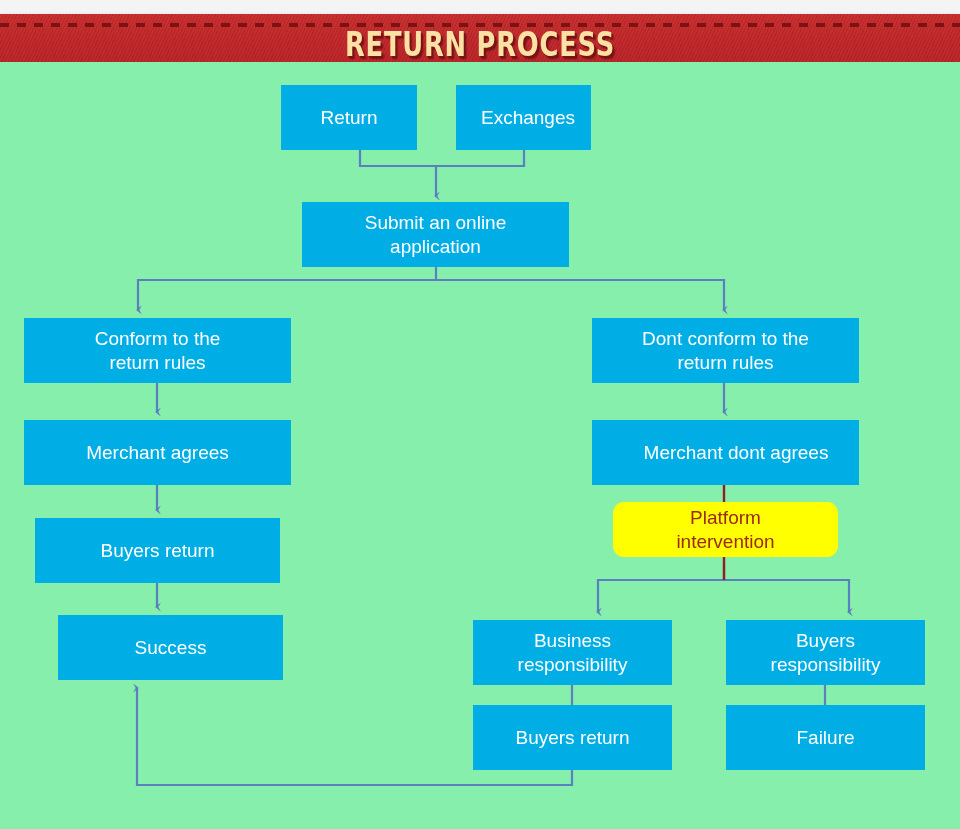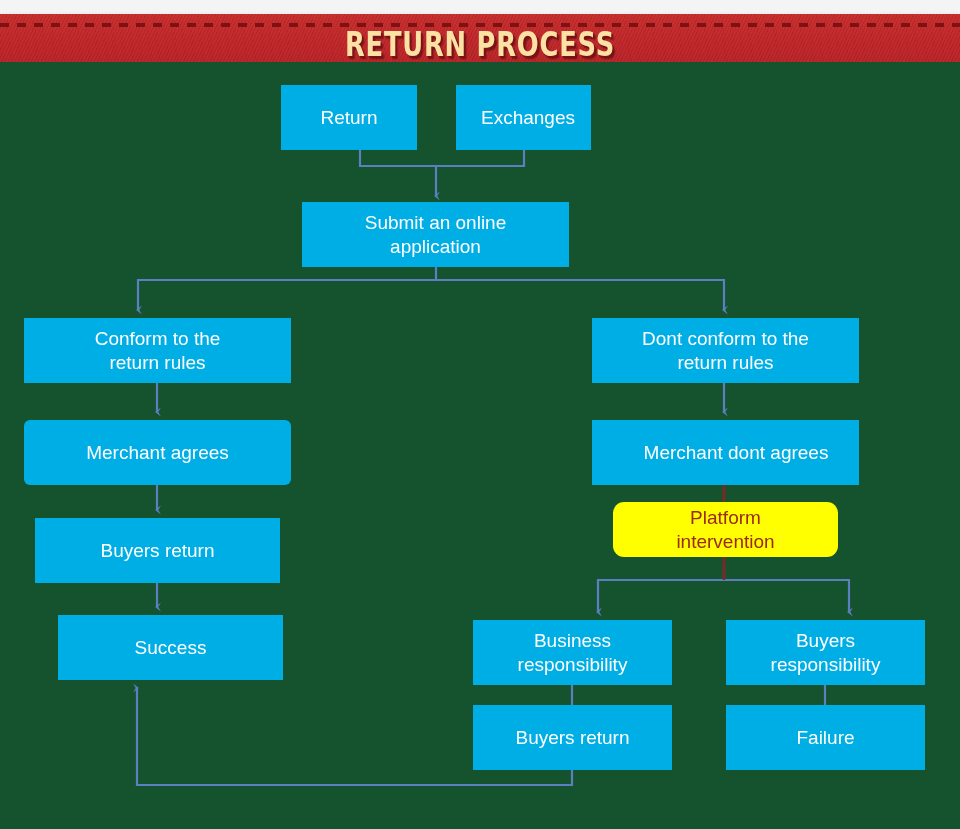--- a/index.html
+++ b/index.html
@@ -65,21 +65,21 @@
     user-select: none;
   }
 
   
   #canvas {
     position: absolute;
     left: 0;
     top: 62px;
     width: 960px;
     height: 767px;
-    background: #14532d;
+    background: #86efac;
   }
   #wires {
     position: absolute;
     left: 0;
     top: 0;
     width: 960px;
     height: 767px;
   }
 
   
@@ -160,21 +160,21 @@
 
     <div class="node" style="left:302px; top:140px; width:267px; height:65px;">Submit an online
 application</div>
 
     <div class="node" style="left:24px; top:256px; width:267px; height:65px;">Conform to the
 return rules</div>
 
     <div class="node" style="left:592px; top:256px; width:267px; height:65px;">Dont conform to the
 return rules</div>
 
-    <div class="node" style="left:24px; top:358px; width:267px; height:65px;border-radius:6px;">Merchant agrees</div>
+    <div class="node" style="left:24px; top:358px; width:267px; height:65px;">Merchant agrees</div>
 
     <div class="node" style="left:592px; top:358px; width:267px; height:65px;padding-left:27px;">Merchant dont agrees</div>
 
     <div class="node" style="left:35px; top:456px; width:245px; height:65px;">Buyers return</div>
 
     <div class="node accent" style="left:613px; top:440px; width:225px; height:55px;">Platform
 intervention</div>
 
     <div class="node" style="left:58px; top:553px; width:225px; height:65px;">Success</div>
 

